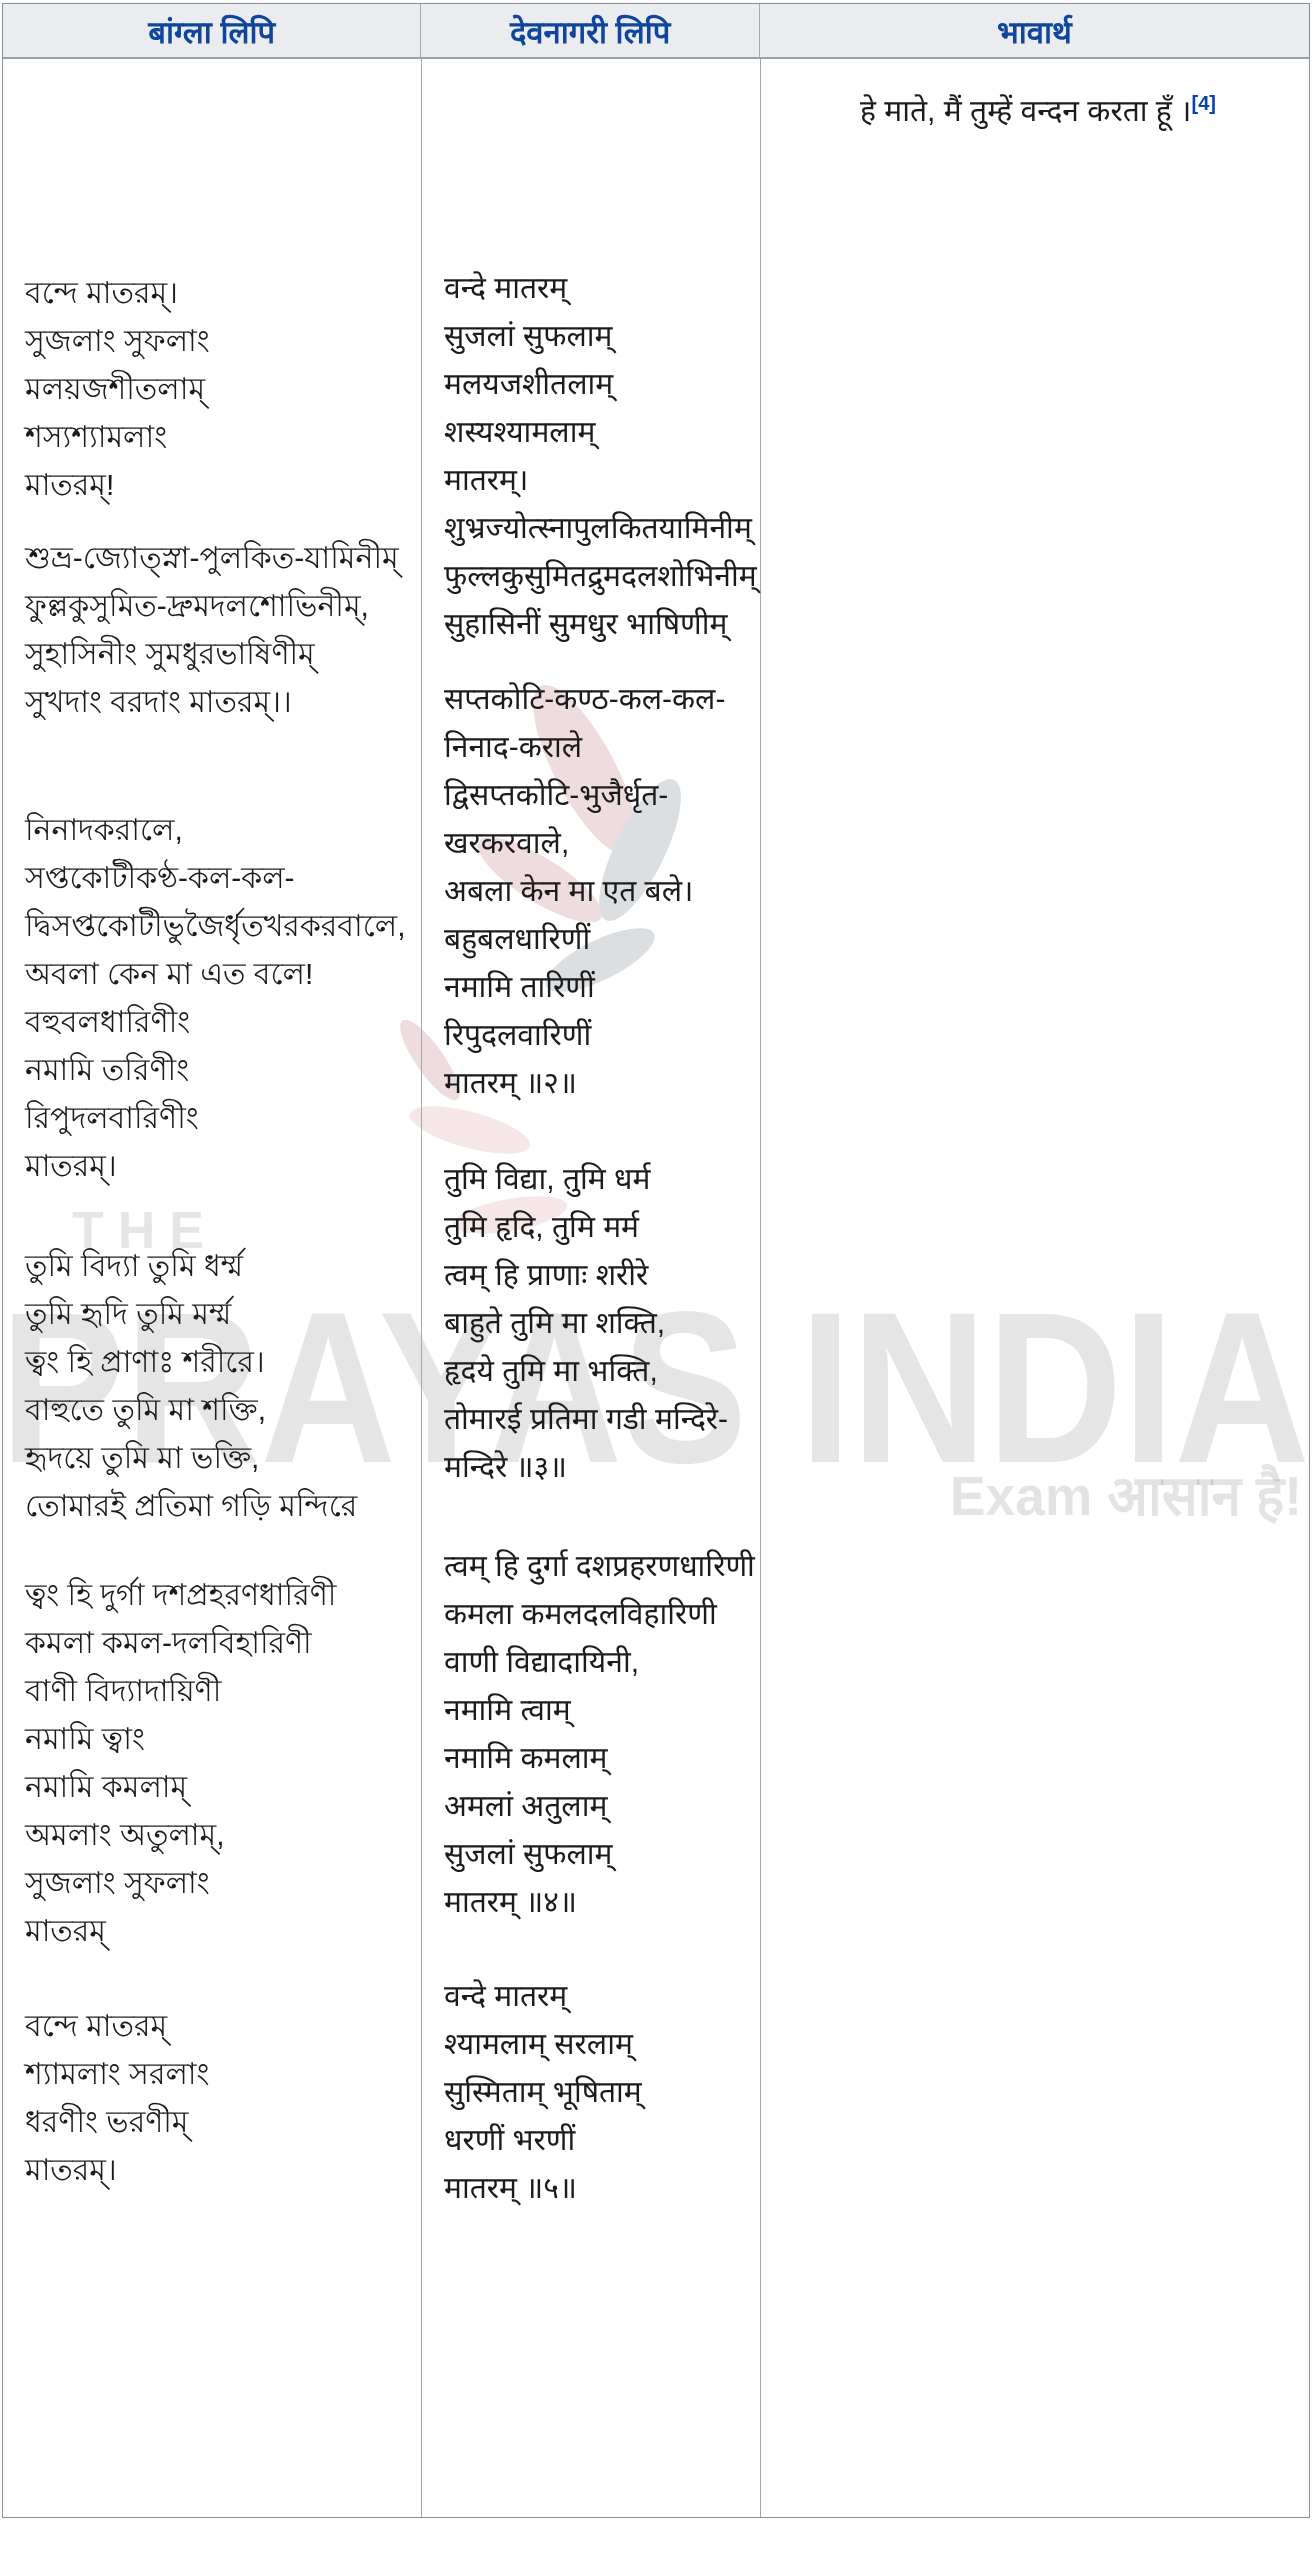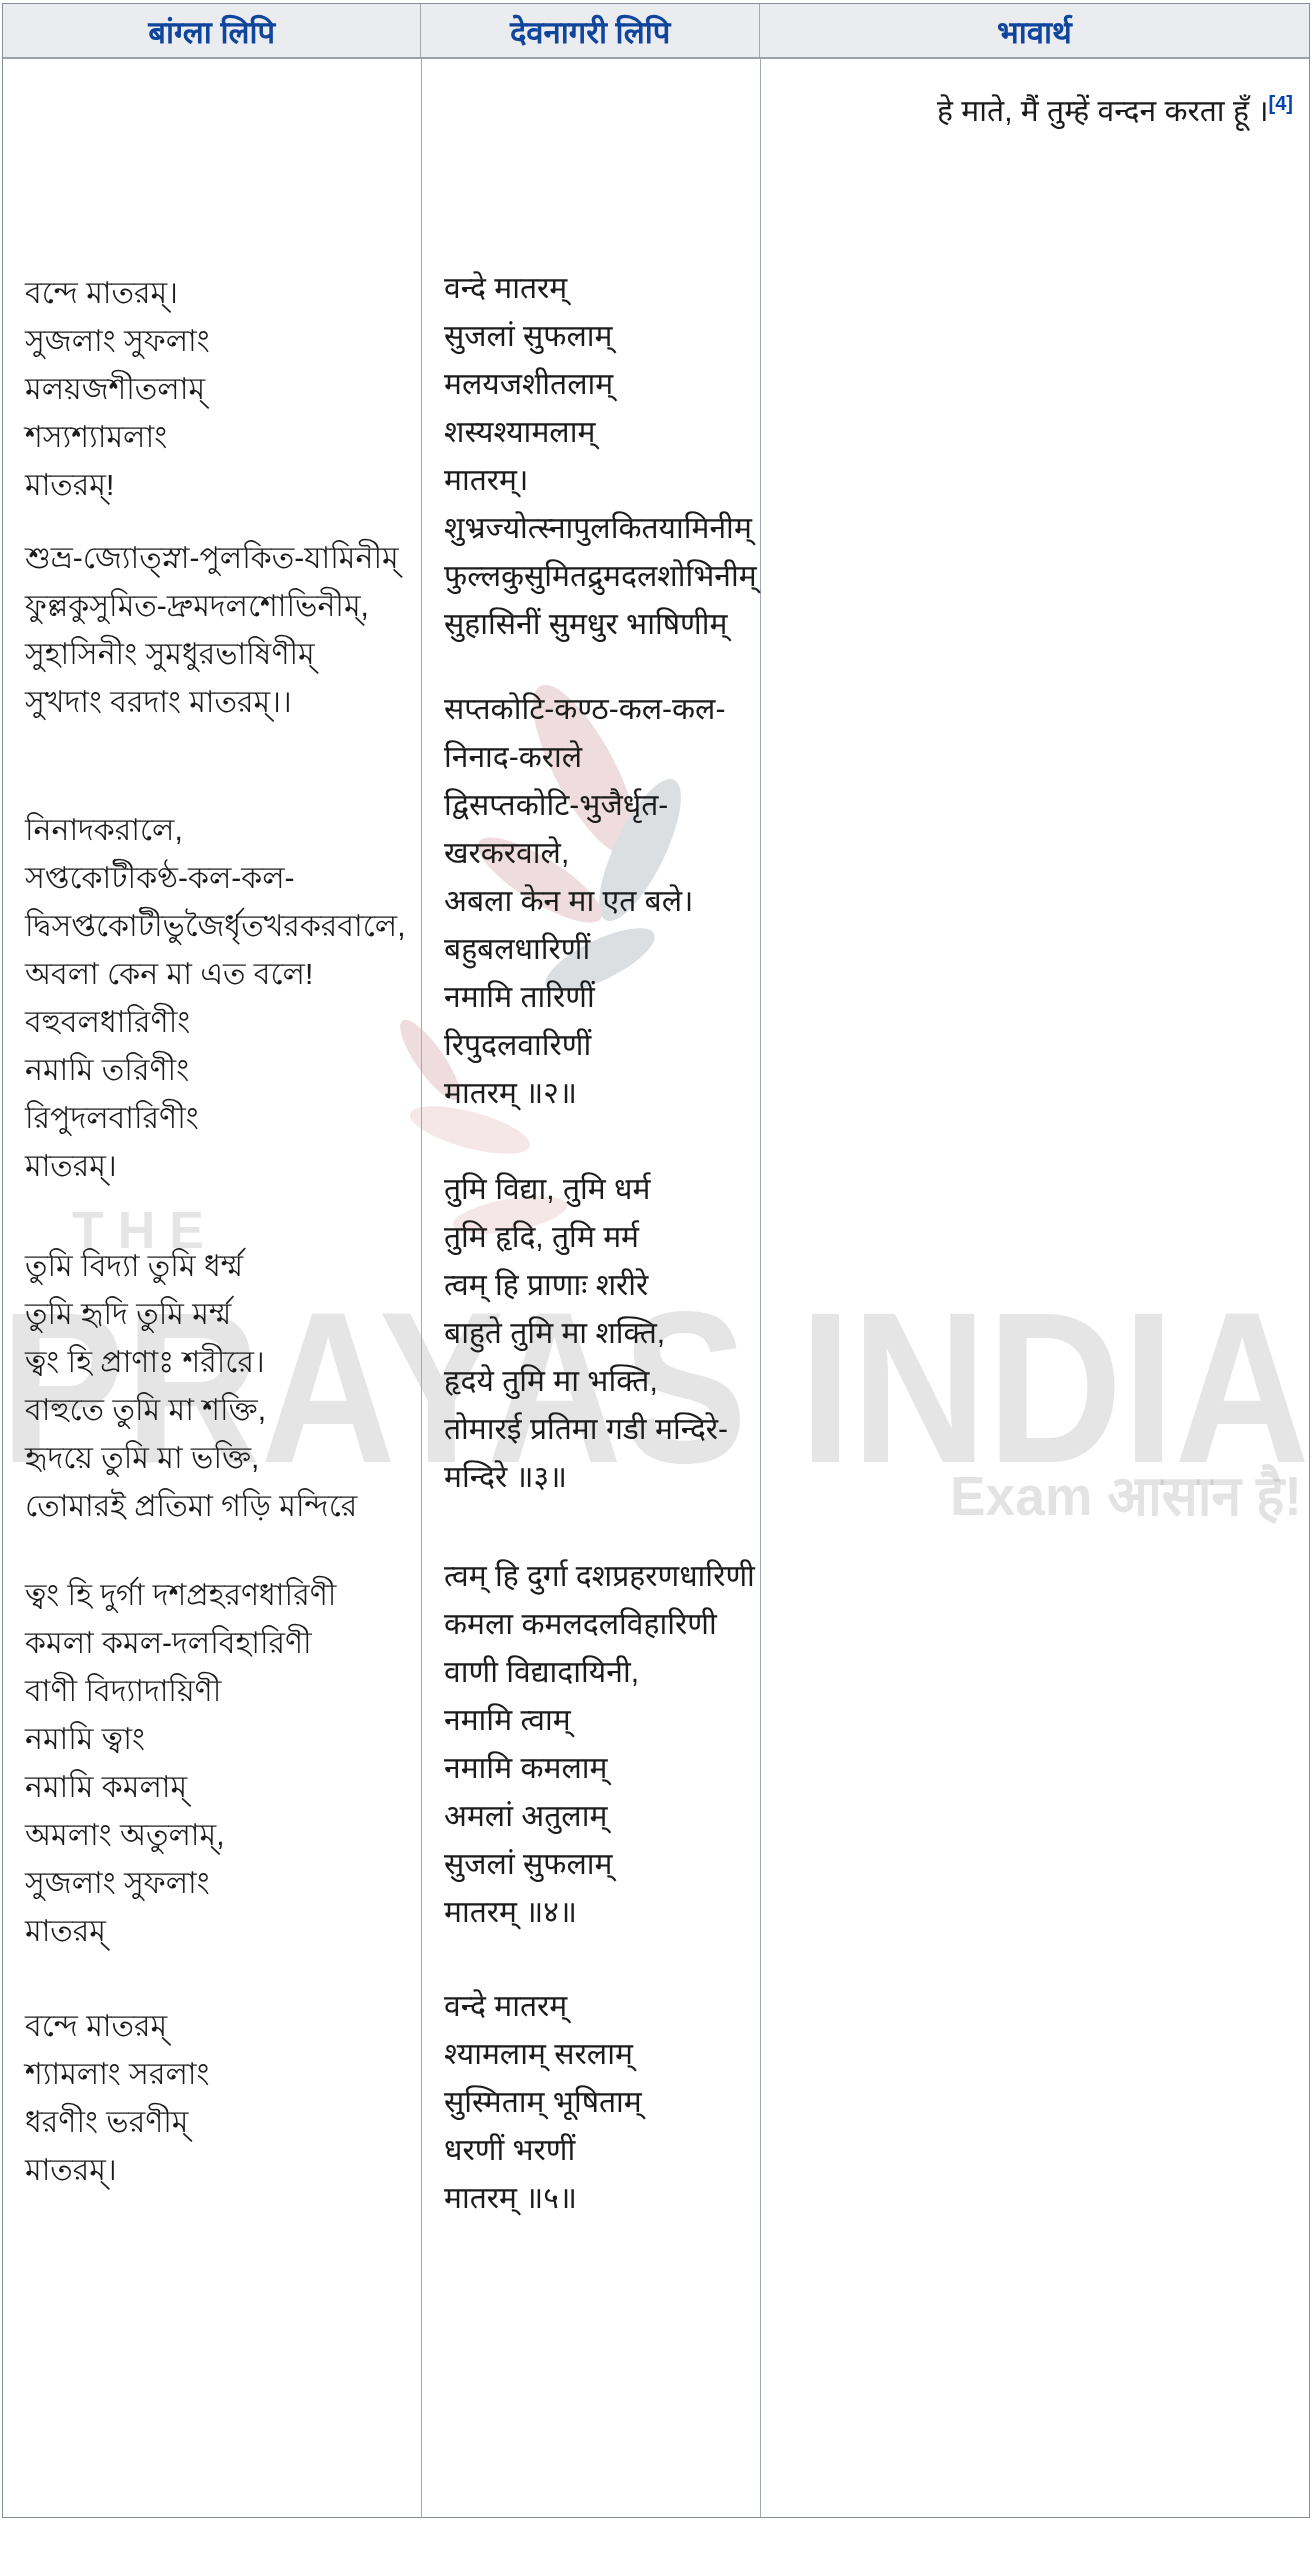--- a/index.html
+++ b/index.html
@@ -30,26 +30,26 @@
   .cell-bn .stanza,.cell-dv .stanza{margin:0;}
   .line{font-size:30px;line-height:48px;white-space:nowrap;}
   .cell-bn .stanza:nth-child(1){margin-top:210px;}
   .cell-bn .stanza:nth-child(2){margin-top:25px;}
   .cell-bn .stanza:nth-child(3){margin-top:80px;}
   .cell-bn .stanza:nth-child(4){margin-top:52px;}
   .cell-bn .stanza:nth-child(5){margin-top:41px;}
   .cell-bn .stanza:nth-child(6){margin-top:47px;}
   .cell-dv .stanza:nth-child(1){margin-top:205px;}
   .cell-dv .stanza:nth-child(2){}
-  .cell-dv .stanza:nth-child(3){margin-top:37px;}
+  .cell-dv .stanza:nth-child(3){margin-top:27px;}
   .cell-dv .stanza:nth-child(4){margin-top:48px;}
   .cell-dv .stanza:nth-child(5){margin-top:51px;}
   .cell-dv .stanza:nth-child(6){margin-top:46px;}
   
-  .para{margin:0;font-size:30px;line-height:50px;text-align:right;}
+  .para{margin:0;font-size:30px;line-height:50px;text-align:center;}
   .cell-mn .para:nth-child(1){margin-top:27px;}
   .cell-mn .para:nth-child(2){margin-top:45px;}
   .cell-mn .para:nth-child(3){margin-top:56px;}
   .cell-mn .para:nth-child(4){margin-top:79px;}
   .cell-mn .para:nth-child(5){margin-top:80px;}
   .cell-mn .para:nth-child(6){margin-top:82px;}
   .cell-mn .para:nth-child(7){margin-top:83px;}
   .ref{
     color:#0645ad;font-size:20px;font-weight:bold;vertical-align:super;
     line-height:0;text-decoration:none;cursor:pointer;

